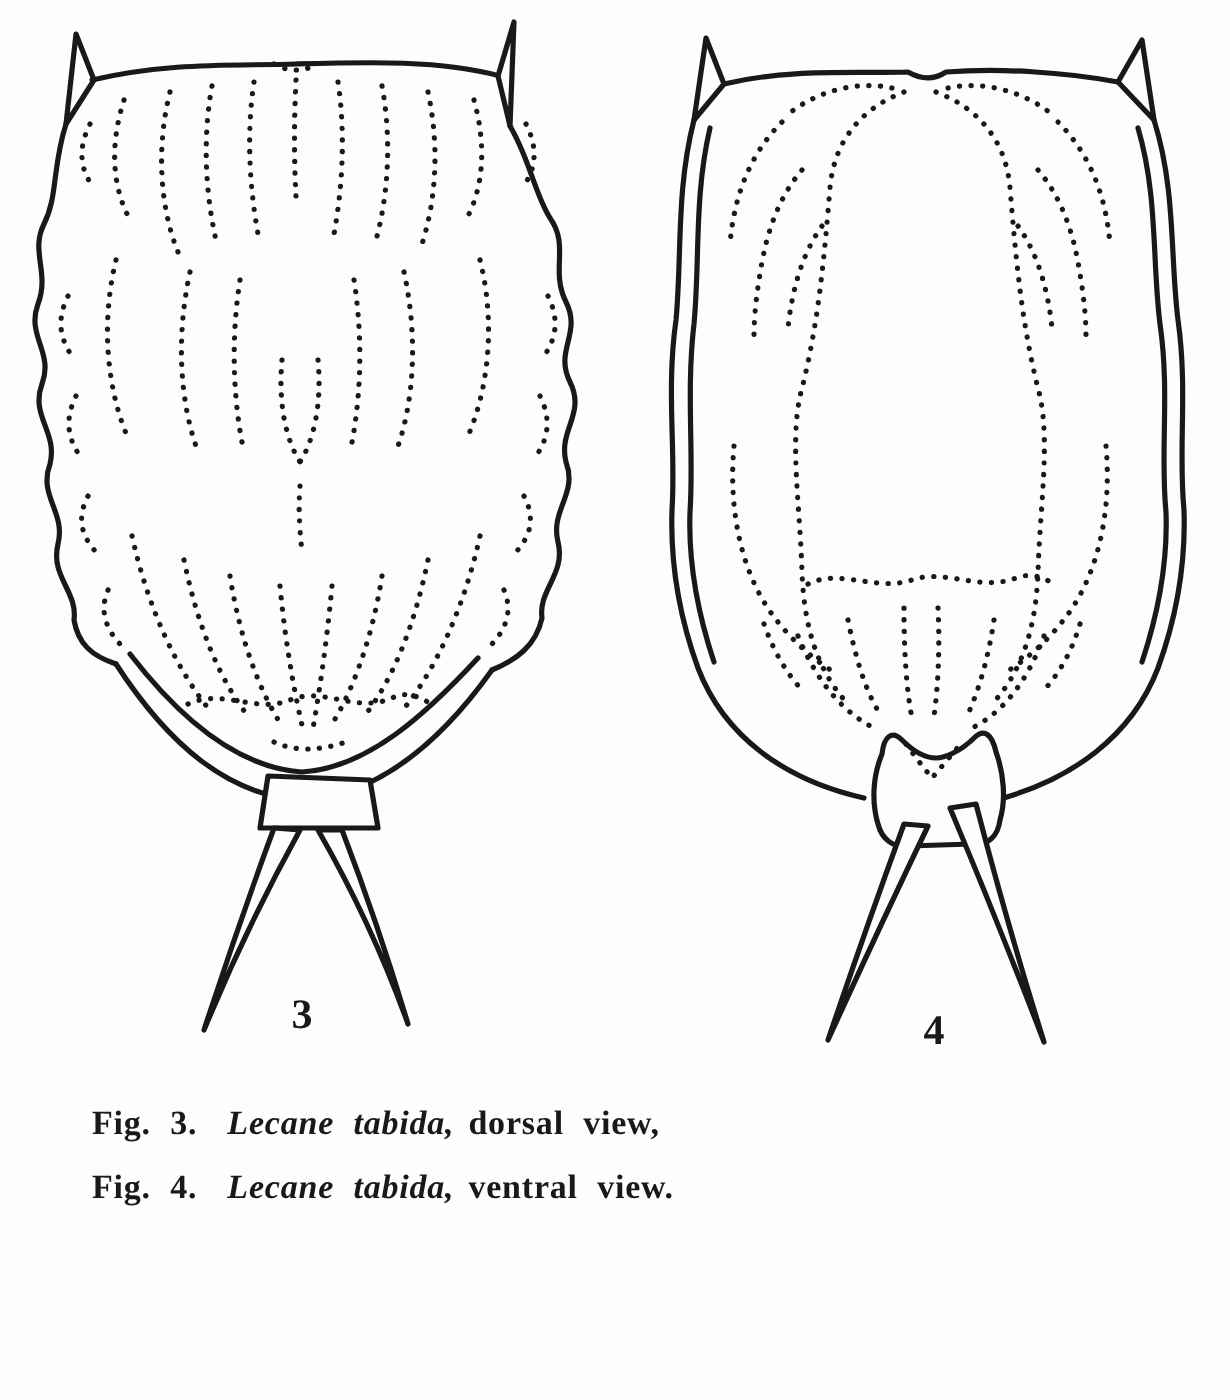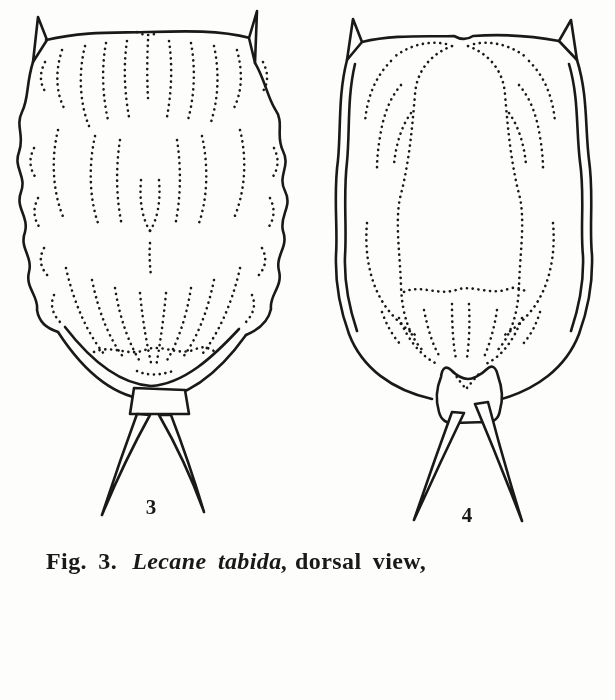--- a/index.html
+++ b/index.html
@@ -18,21 +18,21 @@
   .dots path {
     fill:none; stroke:var(--ink); stroke-width:2.6;
     stroke-linecap:round; stroke-dasharray:0.1 5.7;
   }
   .fig-num {
     font-family:"Liberation Serif", serif; font-weight:bold;
     font-size:21px; fill:var(--ink); text-anchor:middle;
   }
   .caption {
     position:absolute; left:46px; top:546px;
-    font-size:24px; line-height:31.5px; font-weight:600;
+    font-size:17px; line-height:31.5px; font-weight:600;
     letter-spacing:0.4px; word-spacing:5px; white-space:nowrap;
   }
   .cap-fig { margin-right:15px; }
   .cap-species { font-style:italic; margin-right:7px; }
 </style>
 </head>
 <body>
 
 <div class="page">
 
@@ -133,15 +133,18 @@
         <path d="M453,372 Q461,383 466,389 Q472,382 482,370"></path>
       </g>
       <text class="fig-num" x="467" y="522">4</text>
     </g>
   </svg>
 
   <div class="caption">
     <div class="cap-line">
       <span class="cap-fig">Fig. 3.</span><span class="cap-species">Lecane tabida,</span><span class="cap-rest">dorsal view,</span>
     </div>
+    <div class="cap-line">
+      <span class="cap-fig">Fig. 4.</span><span class="cap-species">Lecane tabida,</span><span class="cap-rest">ventral view.</span>
+    </div>
   </div>
 
 </div>
 
 </body></html>

